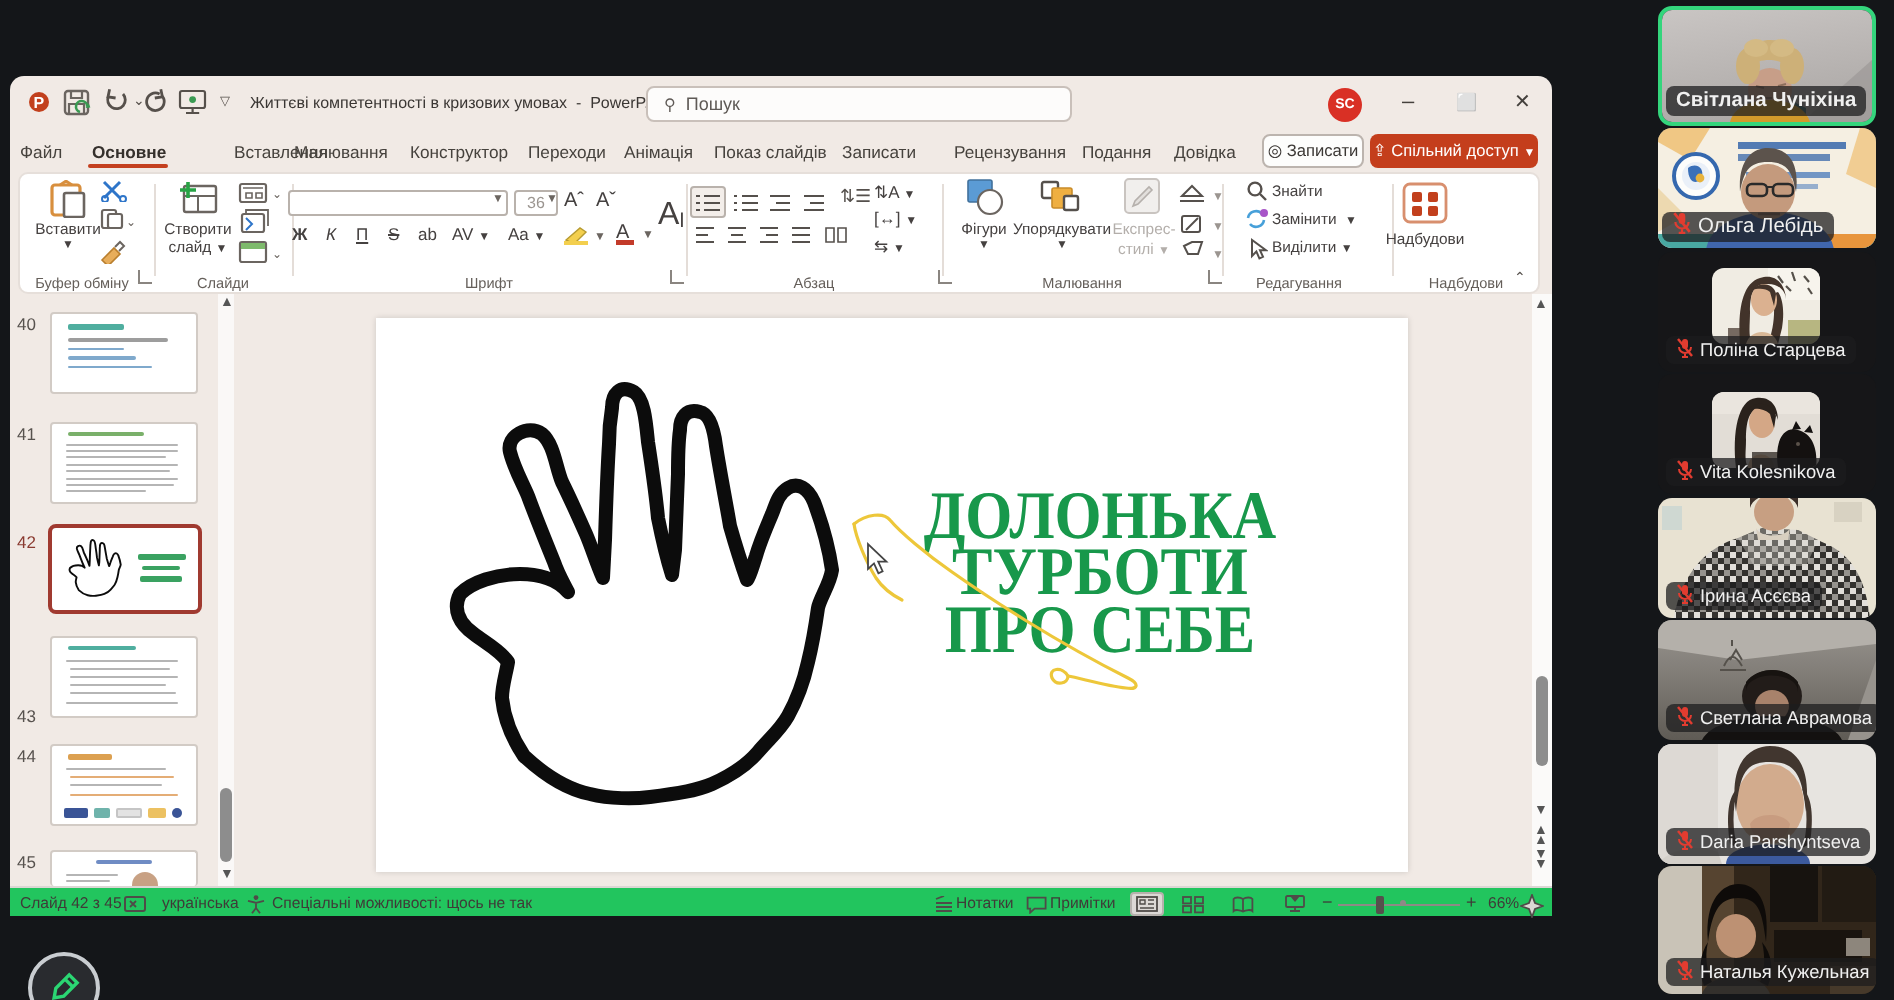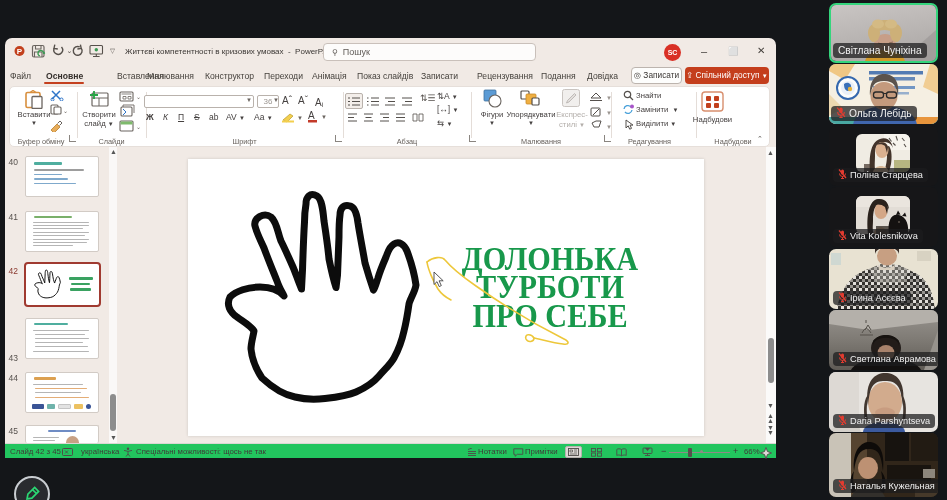--- a/index.html
+++ b/index.html
@@ -141,21 +141,21 @@
   </svg>
   <div class="glabel" style="left:72px; width:69px;">Слайди</div>
   <div class="gsep" style="left:141px;"></div>
 
   <div class="a" style="left:139px; top:57px; width:110px; height:13px; border:1px solid #b9b2ac; border-radius:2px; background:#fff;"></div>
   <div class="a" style="left:241px; top:59px; font-size:6px; color:#6b6560;">▼</div>
   <div class="a" style="left:252px; top:57px; width:22px; height:13px; border:1px solid #b9b2ac; border-radius:2px; background:#fff; font-size:8px; color:#9b9590; text-align:center; line-height:12px;">36</div>
   <div class="a" style="left:268px; top:59px; font-size:6px; color:#6b6560;">▼</div>
   <div class="rtxt" style="left:277px; top:57px; font-size:10px;">Aˆ</div>
   <div class="rtxt" style="left:293px; top:57px; font-size:10px;">Aˇ</div>
-  <div class="rtxt" style="left:310px; top:57px; font-size:10px;">Aₗ</div>
+  <div class="rtxt" style="left:324px; top:57px; font-size:16px;">Aₗ</div>
   <div class="rtxt" style="left:141px; top:74px; font-size:8.5px; font-weight:bold;">Ж</div>
   <div class="rtxt" style="left:158px; top:74px; font-size:8.5px; font-style:italic;">К</div>
   <div class="rtxt" style="left:173px; top:74px; font-size:8.5px; text-decoration:underline;">П</div>
   <div class="rtxt" style="left:189px; top:74px; font-size:8.5px; text-decoration:line-through;">S</div>
   <div class="rtxt" style="left:204px; top:74px; font-size:8.5px;">ab</div>
   <div class="rtxt" style="left:221px; top:74px; font-size:8.5px;">AV <span style="font-size:6px;">▼</span></div>
   <div class="rtxt" style="left:249px; top:74px; font-size:8.5px;">Aa <span style="font-size:6px;">▼</span></div>
   <svg class="a" style="left:276px; top:73px;" width="26" height="12" viewBox="0 0 26 12">
     <path d="M2 9 l7 -6 l3 2 l-6 6 Z" fill="#f3cf4e" stroke="#b79b31" stroke-width="0.7"></path>
     <rect x="1" y="9.5" width="12" height="2" fill="#f3cf4e"></rect>
@@ -405,21 +405,21 @@
     <div class="a" style="left:683px; top:3.5px; width:4px; height:9px; background:#55504c; border-radius:1px;"></div>
     <div class="a" style="left:695px; top:6px; width:3px; height:3px; background:#8e8a86; border-radius:50%;"></div>
     <div class="st" style="left:728px; font-size:9px; top:2px;">+</div>
     <div class="st" style="left:739px;">66%</div>
     <svg class="st" style="left:755px; top:2.5px;" width="12" height="12" viewBox="0 0 12 12">
       <path d="M6 0.5 L7.5 4.5 L11.5 6 L7.5 7.5 L6 11.5 L4.5 7.5 L0.5 6 L4.5 4.5 Z" fill="#dcd8d5" stroke="#4f4b48" stroke-width="0.9"></path>
     </svg>
   </div>
 </div>
 
-<div class="tile" style="top:2.5px; border:2px solid #34d57c;">
+<div class="tile" style="top:2.5px; border:2px solid #34d57c;font-weight:bold;">
   <svg width="105" height="56" viewBox="0 0 105 56">
     <defs>
         <linearGradient id="t1bg" x1="0" y1="0" x2="0.3" y2="1">
       <stop offset="0" stop-color="#c9c5c3"></stop>
           <stop offset="1" stop-color="#aeaaa8"></stop>
     </linearGradient>
       </defs>
     <rect width="105" height="56" fill="url(#t1bg)"></rect>
     <path d="M105 25 L70 56 L105 56 Z" fill="#9d9997" opacity="0.7"></path>
     <path d="M66 46 l6 3 v7 h-8 Z" fill="#3e6a6e"></path>

